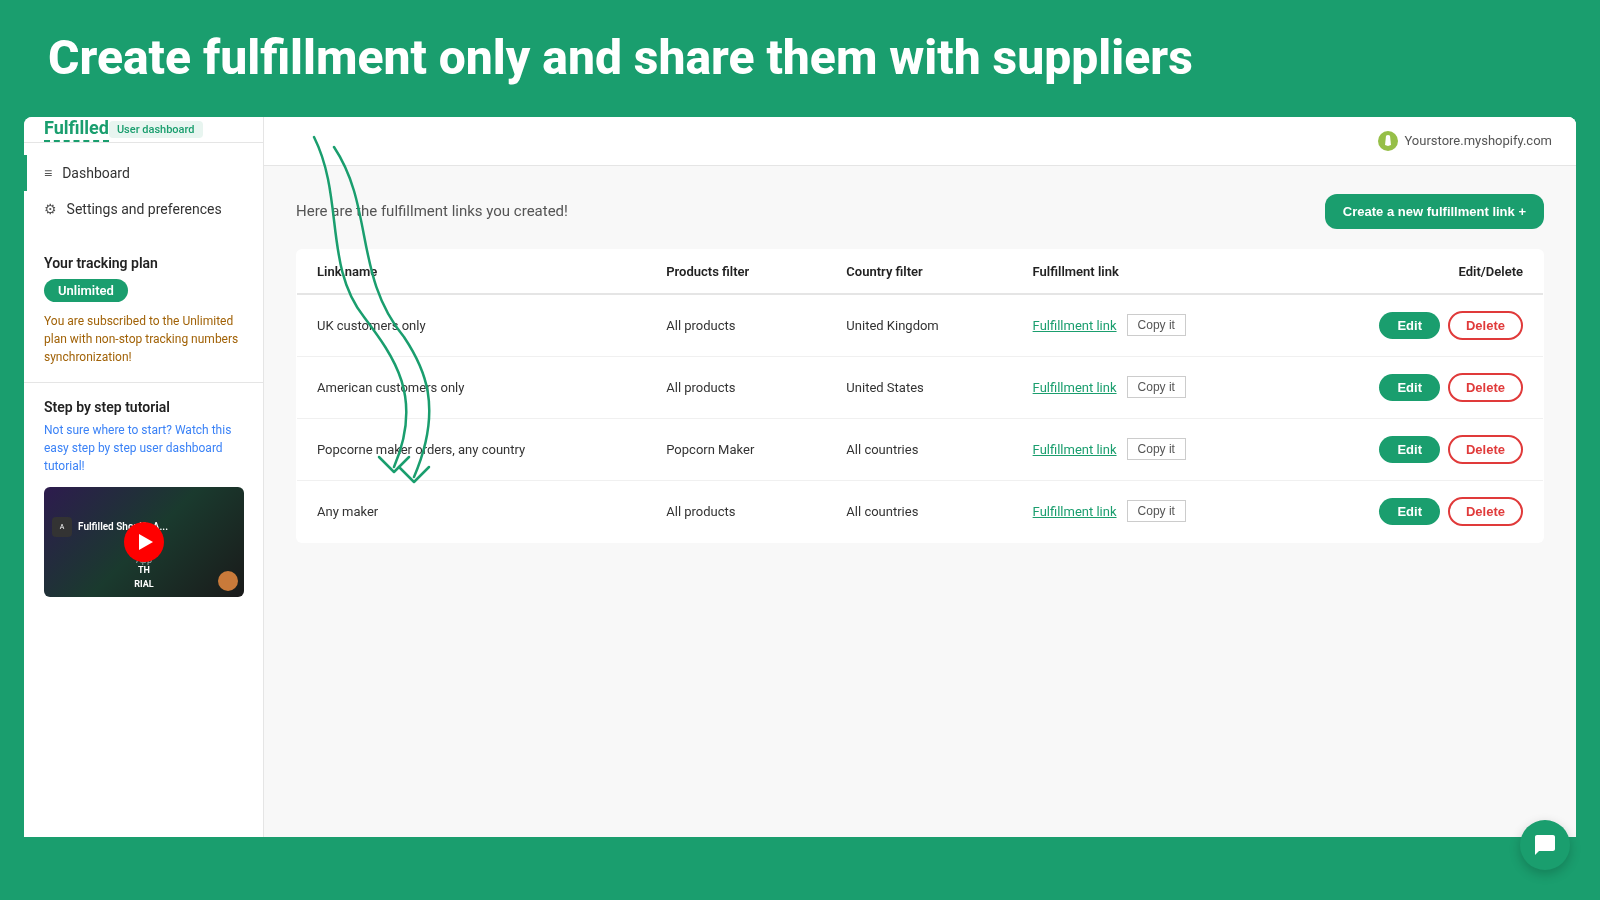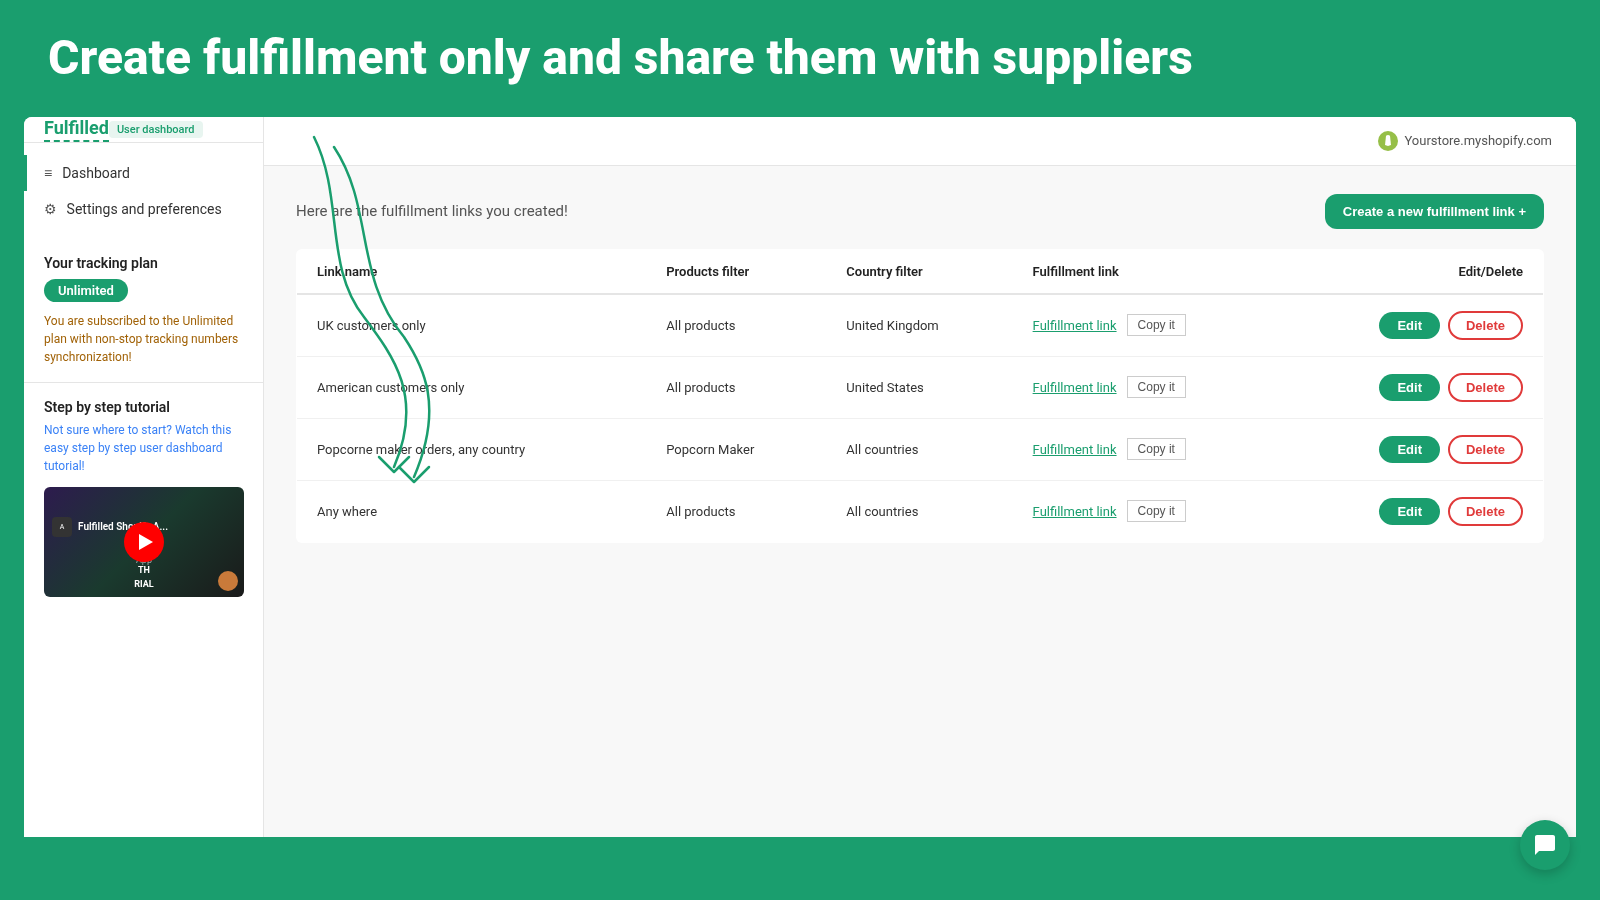--- a/index.html
+++ b/index.html
@@ -565,21 +565,21 @@
         </div>
       </td>
       <td>
         <div class="action-cell">
           <button class="edit-btn">Edit</button>
           <button class="delete-btn">Delete</button>
         </div>
       </td>
     </tr>
               <tr>
-      <td>Any where</td>
+      <td>Any maker</td>
       <td>All products</td>
       <td>All countries</td>
       <td>
         <div class="fulfillment-link-cell">
           <span class="fulfillment-link-url">Fulfillment link</span>
           <button class="copy-btn">Copy it</button>
         </div>
       </td>
       <td>
         <div class="action-cell">

